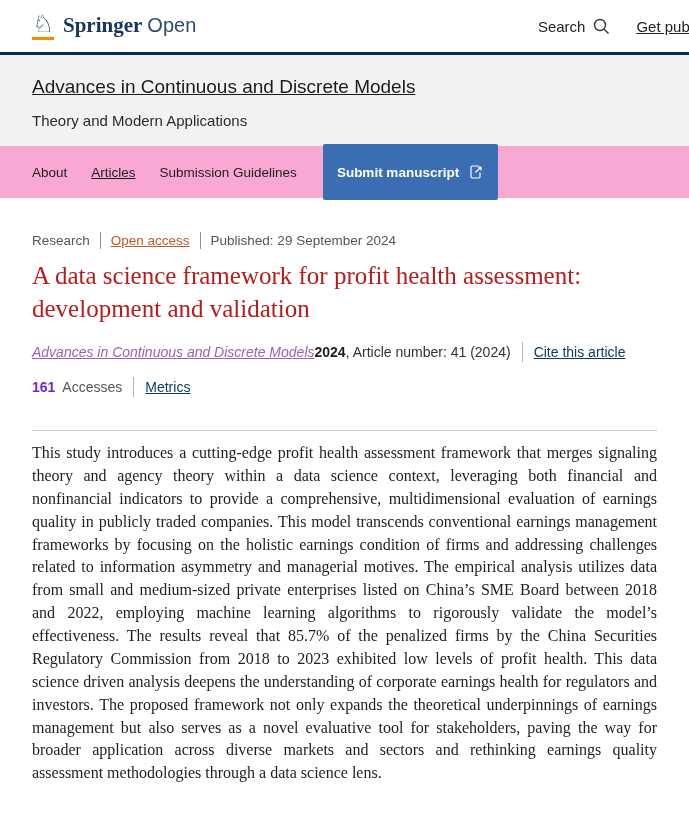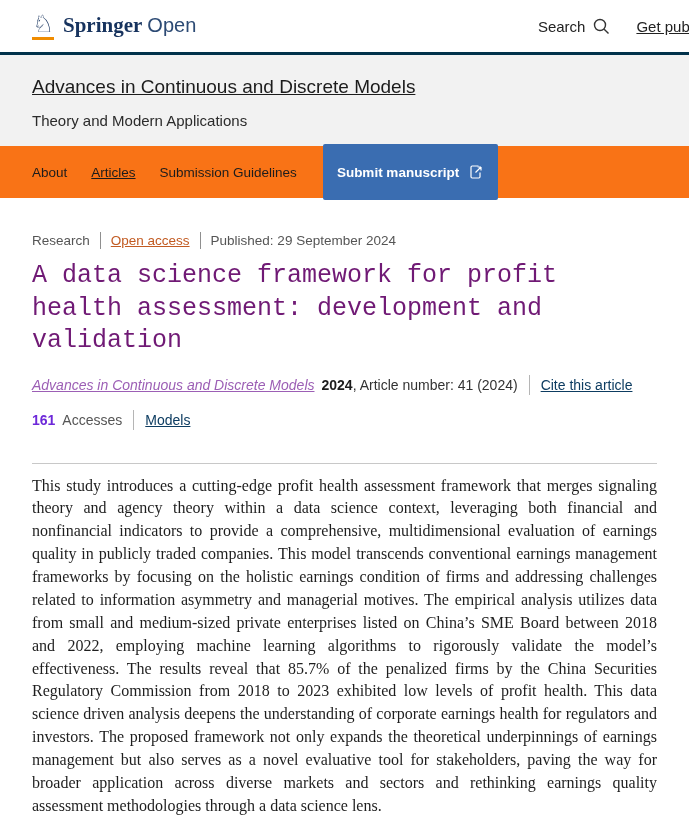--- a/index.html
+++ b/index.html
@@ -26,44 +26,44 @@
                background:none; border:none; font-family:inherit; }
   .get-published{ font-size:15px; color:#222; text-decoration:underline; white-space:nowrap; }
   .navy-bar{ height:3px; background:#01324b; }
 
   
   .banner{ background:#f2f2f2; padding:21px 32px 17px; }
   .journal-title{ font-size:19px; color:#1c1c1c; text-decoration:underline; display:inline-block; }
   .journal-subtitle{ font-size:15px; color:#2b2b2b; margin-top:14px; }
 
   
-  .navbar{ background:#f97316; height:52px; display:flex; align-items:center;
+  .navbar{ background:#f9a8d4; height:52px; display:flex; align-items:center;
            padding:0 32px; gap:24px; }
   .nav-link{ font-size:13.5px; color:#1c1c1c; text-decoration:none; }
   .nav-link.current{ text-decoration:underline; }
   .submit-btn{ background:#3a6db1; color:#fff; border:none; border-radius:2px;
                padding:20px 14px; font-size:13.5px; font-weight:700; font-family:inherit;
                display:flex; align-items:center; gap:9px; margin-left:2px; }
 
   
   .main{ padding:34px 32px 0; }
   .meta-line{ display:flex; align-items:center; font-size:13.5px; color:#555; }
   .meta-line .vdiv{ width:1px; height:17px; background:#8f8f8f; margin:0 10px; }
   .open-access{ color:#c25b22; text-decoration:underline; }
-  .article-title{ font-family:Liberation Mono, monospace; font-weight:400; font-size:25px;
-                  line-height:1.3; color:#701a75; margin-top:11px; max-width:640px; }
+  .article-title{ font-family:Liberation Serif, serif; font-weight:400; font-size:25px;
+                  line-height:1.3; color:#b91c1c; margin-top:11px; max-width:640px; }
 
   .authors{ margin-top:19px; font-size:14px; color:#333; }
   .author-link{ color:#0d3c61; text-decoration:underline; }
   .sep{ white-space:pre-wrap; color:#333; }
   .env-icon{ margin-left:3px; vertical-align:5px; }
 
   .citation{ margin-top:17px; font-size:14px; color:#333; display:flex; align-items:center; }
   .journal-cite{ color:#9c5fb5; font-style:italic; text-decoration:underline; }
-  .cite-year{ font-weight:700; color:#1c1c1c; margin-left:7px; }
+  .cite-year{ font-weight:700; color:#1c1c1c; margin-left:0; }
   .cite-rest{ color:#333; white-space:pre-wrap; }
   .citation .vdiv{ width:1px; height:20px; background:#b5b5b5; margin:0 11px; }
   .cite-link{ color:#0d3c61; text-decoration:underline; }
 
   .metrics-line{ margin-top:15px; font-size:14px; color:#555; display:flex; align-items:center; }
   .accesses-value{ font-weight:700; color:#6d28d9; margin-right:7px; }
   .metrics-line .vdiv{ width:1px; height:20px; background:#b5b5b5; margin:0 11px; }
   .metrics-link{ color:#0d3c61; text-decoration:underline; }
 
   .abstract{ margin-top:33px; }
@@ -138,21 +138,21 @@
       <span class="cite-year">2024</span>
       <span class="cite-rest">, Article number: 41 (2024)</span>
       <span class="vdiv"></span>
       <a class="cite-link">Cite this article</a>
     </div>
 
     <div class="metrics-line">
       <span class="accesses-value">161</span>
       <span>Accesses</span>
       <span class="vdiv"></span>
-      <a class="metrics-link">Models</a>
+      <a class="metrics-link">Metrics</a>
     </div>
 
     <div class="abstract">
       <hr class="abstract-rule">
       <p class="abstract-text">This study introduces a cutting-edge profit health assessment framework that merges signaling theory and agency theory within a data science context, leveraging both financial and nonfinancial indicators to provide a comprehensive, multidimensional evaluation of earnings quality in publicly traded companies. This model transcends conventional earnings management frameworks by focusing on the holistic earnings condition of firms and addressing challenges related to information asymmetry and managerial motives. The empirical analysis utilizes data from small and medium-sized private enterprises listed on China’s SME Board between 2018 and 2022, employing machine learning algorithms to rigorously validate the model’s effectiveness. The results reveal that 85.7% of the penalized firms by the China Securities Regulatory Commission from 2018 to 2023 exhibited low levels of profit health. This data science driven analysis deepens the understanding of corporate earnings health for regulators and investors. The proposed framework not only expands the theoretical underpinnings of earnings management but also serves as a novel evaluative tool for stakeholders, paving the way for broader application across diverse markets and sectors and rethinking earnings quality assessment methodologies through a data science lens.</p>
     </div>
 
   </div>
 </div>
 

